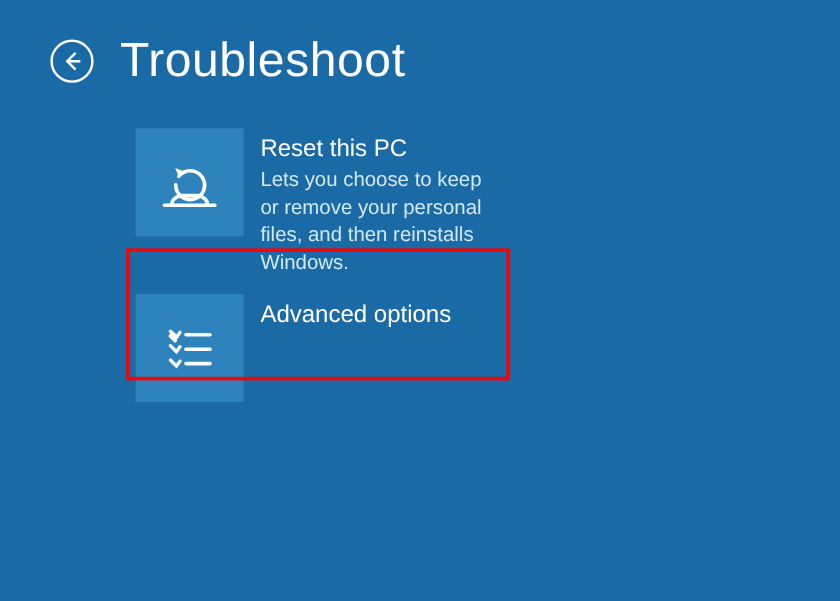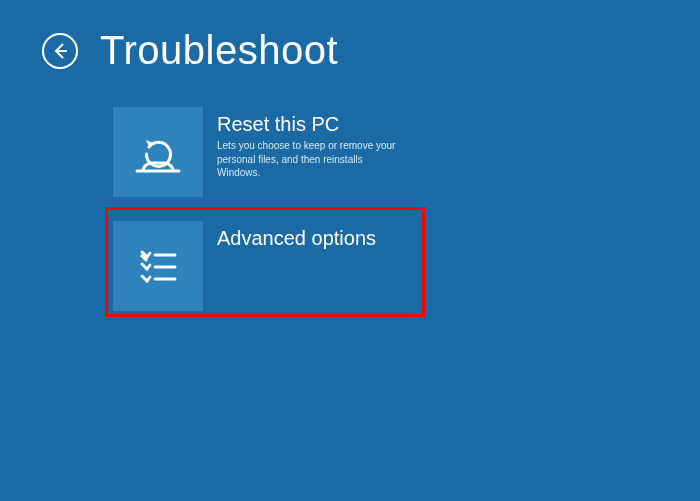--- a/index.html
+++ b/index.html
@@ -57,21 +57,21 @@
     }
     .option-body {
       padding: 6px 0 0 14px;
     }
     .option-title {
       font-size: 20px;
       font-weight: 300;
       margin-bottom: 3px;
     }
     .option-desc {
-      font-size: 10px;
+      font-size: 17px;
       line-height: 1.35;
       color: #d4e8f5;
       font-weight: 400;
       max-width: 190px;
     }
     .highlight {
       position: absolute;
       border: 3px solid #ff0000;
       pointer-events: none;
       left: 105px;
@@ -105,21 +105,21 @@
         <path d="M 8 48 L 50 48" stroke="#ffffff" stroke-width="3" stroke-linecap="round"></path>
         <path d="M 14 48 Q 14 42 22 40 L 36 40 Q 44 42 44 48" stroke="#ffffff" stroke-width="3" fill="none"></path>
       </svg>
     </div>
     <div class="option-body">
       <div class="option-title">Reset this PC</div>
       <div class="option-desc">Lets you choose to keep or remove your personal files, and then reinstalls Windows.</div>
     </div>
   </div>
 
-  <div class="option" style="margin-top:24px;">
+  <div class="option" style="margin-top:14px;">
     <div class="option-icon">
       <svg width="54" height="54" viewBox="0 0 54 54">
         <g stroke="#ffffff" stroke-width="3" fill="none" stroke-linecap="round">
           <path d="M 13 15 L 17 19 L 12 14 M 11 17 L 15 21"></path>
           <path d="M 11 13 L 16 18 L 19 14" stroke-width="2.8"></path>
           <line x1="24" y1="16" x2="44" y2="16"></line>
           <path d="M 11 25 L 16 30 L 19 26" stroke-width="2.8"></path>
           <line x1="24" y1="28" x2="44" y2="28"></line>
           <path d="M 11 37 L 16 42 L 19 38" stroke-width="2.8"></path>
           <line x1="24" y1="40" x2="44" y2="40"></line>

